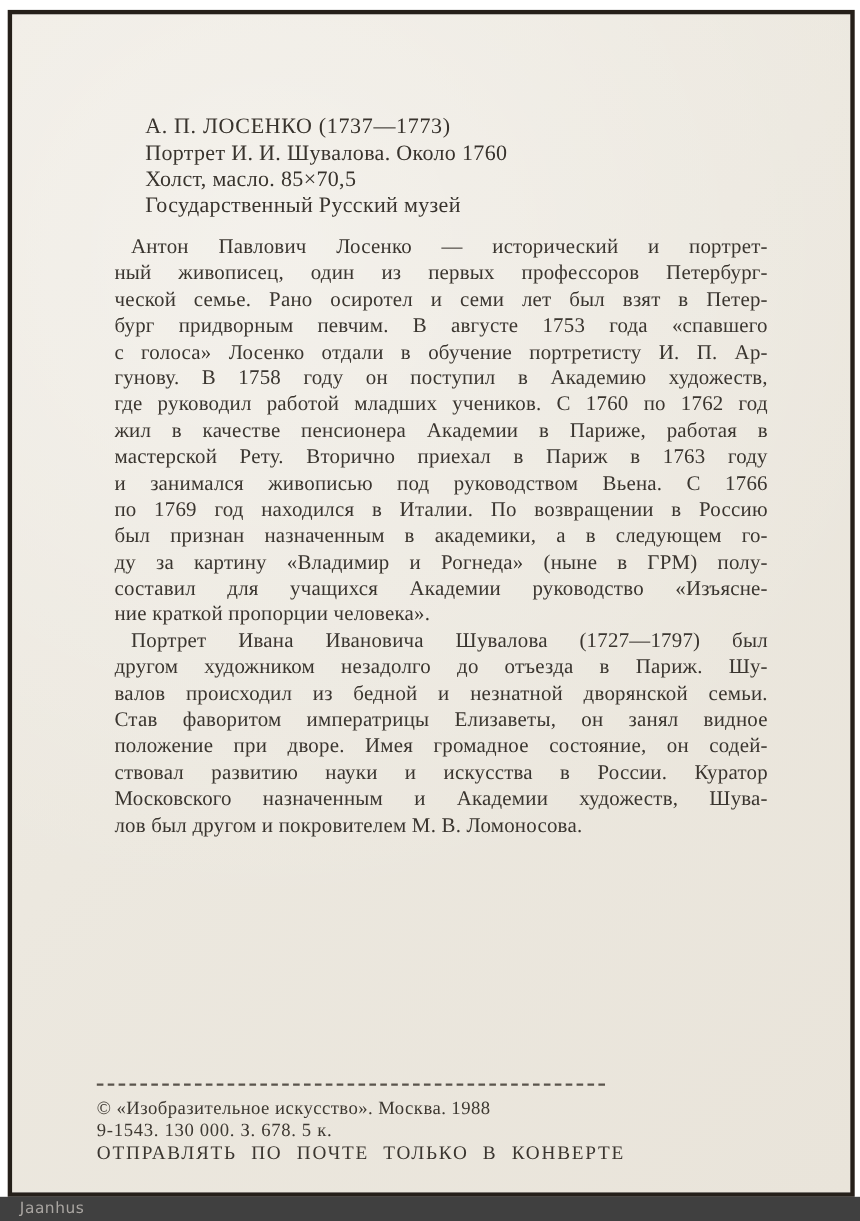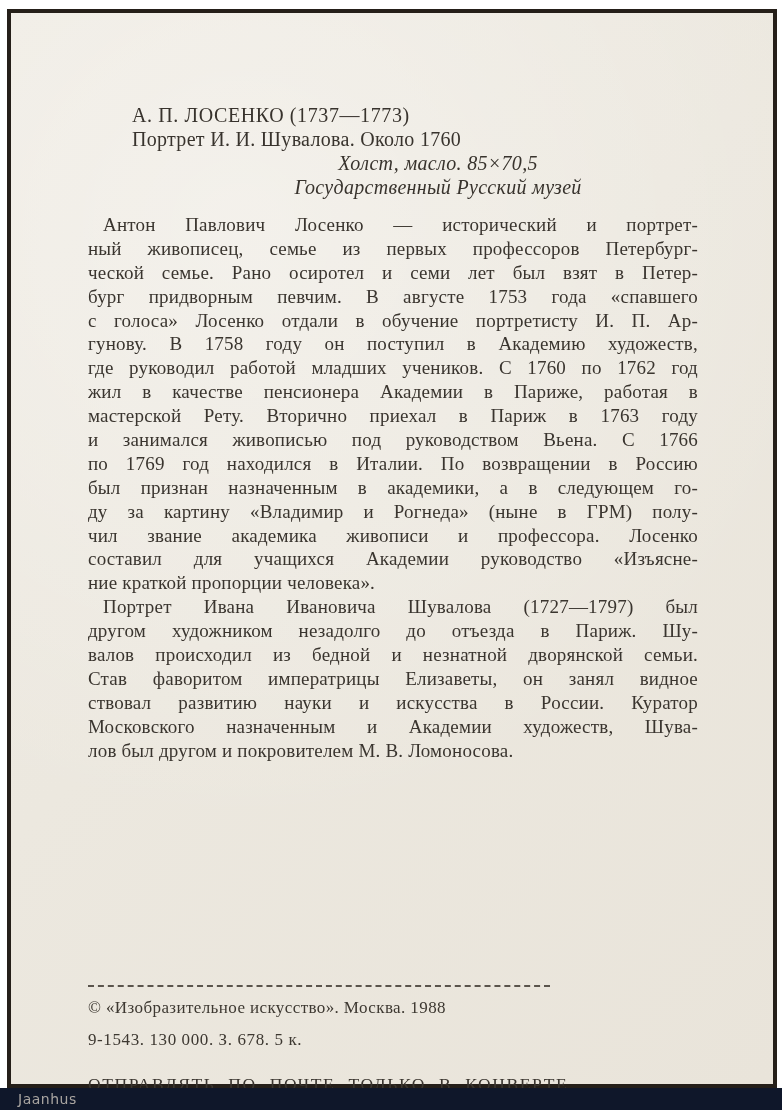--- a/index.html
+++ b/index.html
@@ -13,46 +13,46 @@
     position:absolute;left:7px;top:9px;width:770px;height:1079px;
     box-sizing:border-box;
     border:4px solid #251f19;
     background:
       radial-gradient(circle at 30% 20%, rgba(255,255,255,0.35), rgba(255,255,255,0) 60%),
       linear-gradient(135deg,#efebe3 0%, #ece8df 45%, #e9e4da 100%);
   }
   .tblock{position:absolute;left:77px;top:90px;width:612px;color:#38332d;margin-left:44px;}
   .tline{font-size:20px;line-height:24px;letter-spacing:0.3px;}
   .tline.caps{letter-spacing:0.6px;}
-  .tline.it{font-style:italic;text-align:center;}
+  .tline.it{}
   .body-text{position:absolute;left:77px;top:200px;width:610px;color:#3a352f;}
   .jline{
     font-size:19px;line-height:23.9px;height:23.9px;overflow:hidden;
-    text-align:justify;text-align-last:justify;letter-spacing:0.2px;
+    text-align:justify;text-align-last:justify;letter-spacing:0.2px;margin-left:16px;
   }
   .jline.lastline{text-align-last:left;}
   .jline.firstline{text-indent:15px;}
   .imprint{position:absolute;left:77px;top:972px;width:612px;color:#3d3831;}
   .dashline{
     width:462px;height:0;border-top:2px dashed #5a544c;margin-bottom:11px;
   }
   .copyright{font-size:17px;line-height:20px;letter-spacing:0.4px;}
-  .printcode{font-size:17px;line-height:20px;letter-spacing:0.6px;margin-top:12px;}
+  .printcode{font-size:17px;line-height:20px;letter-spacing:0.6px;}
   .mailnotice{
-    margin-top:24px;font-size:17.5px;letter-spacing:1.6px;word-spacing:7px;color:#3a352f;
+    font-size:17.5px;letter-spacing:1.6px;word-spacing:7px;color:#3a352f;
   }
   .watermark{
     position:absolute;left:4px;top:420px;width:100%;
     font-family:"DejaVu Sans","Liberation Sans",sans-serif;
     font-weight:700;font-size:100px;line-height:1;letter-spacing:-3px;word-spacing:4px;
     color:rgba(158,152,140,0.38);
     z-index:5;pointer-events:none;white-space:nowrap;
   }
   .footer{
-    position:absolute;left:0;bottom:0;width:782px;height:22px;background:#0f172a;
+    position:absolute;left:0;bottom:0;width:782px;height:22px;background:#404040;
     font-family:"DejaVu Sans","Liberation Sans",sans-serif;
   }
   .seller{
     position:absolute;left:18px;bottom:3px;font-size:14px;color:#a9a5a1;letter-spacing:0.5px;
   }
   .site{
     position:absolute;right:7px;bottom:1px;font-size:21px;color:#8f8b87;letter-spacing:0.5px;
   }
 </style>
 </head>
@@ -62,39 +62,39 @@
 
   <div class="tblock">
     <div class="tline caps">А. П. ЛОСЕНКО (1737—1773)</div>
     <div class="tline">Портрет И. И. Шувалова. Около 1760</div>
     <div class="tline it">Холст, масло. 85×70,5</div>
     <div class="tline it">Государственный Русский музей</div>
   </div>
 
   <div class="body-text">
       <div class="jline firstline">Антон Павлович Лосенко — исторический и портрет-</div>
-      <div class="jline">ный живописец, семье из первых профессоров Петербург-</div>
+      <div class="jline">ный живописец, один из первых профессоров Петербург-</div>
       <div class="jline">ческой семье. Рано осиротел и семи лет был взят в Петер-</div>
       <div class="jline">бург придворным певчим. В августе 1753 года «спавшего</div>
       <div class="jline">с голоса» Лосенко отдали в обучение портретисту И. П. Ар-</div>
       <div class="jline">гунову. В 1758 году он поступил в Академию художеств,</div>
       <div class="jline">где руководил работой младших учеников. С 1760 по 1762 год</div>
       <div class="jline">жил в качестве пенсионера Академии в Париже, работая в</div>
       <div class="jline">мастерской Рету. Вторично приехал в Париж в 1763 году</div>
       <div class="jline">и занимался живописью под руководством Вьена. С 1766</div>
       <div class="jline">по 1769 год находился в Италии. По возвращении в Россию</div>
       <div class="jline">был признан назначенным в академики, а в следующем го-</div>
       <div class="jline">ду за картину «Владимир и Рогнеда» (ныне в ГРМ) полу-</div>
-      <div class="jline">чил звание академика живописи и профессора. Лосенко</div>
       <div class="jline">составил для учащихся Академии руководство «Изъясне-</div>
       <div class="jline lastline">ние краткой пропорции человека».</div>
       <div class="jline firstline">Портрет Ивана Ивановича Шувалова (1727—1797) был</div>
       <div class="jline">другом художником незадолго до отъезда в Париж. Шу-</div>
       <div class="jline">валов происходил из бедной и незнатной дворянской семьи.</div>
       <div class="jline">Став фаворитом императрицы Елизаветы, он занял видное</div>
+      <div class="jline">положение при дворе. Имея громадное состояние, он содей-</div>
       <div class="jline">ствовал развитию науки и искусства в России. Куратор</div>
       <div class="jline">Московского назначенным и Академии художеств, Шува-</div>
       <div class="jline lastline">лов был другом и покровителем М. В. Ломоносова.</div>
     </div>
 
   <div class="imprint">
     <div class="dashline"></div>
     <div class="copyright">© «Изобразительное искусство». Москва. 1988</div>
     <div class="printcode">9-1543. 130 000. З. 678. 5 к.</div>
     <div class="mailnotice">ОТПРАВЛЯТЬ ПО ПОЧТЕ ТОЛЬКО В КОНВЕРТЕ</div>

